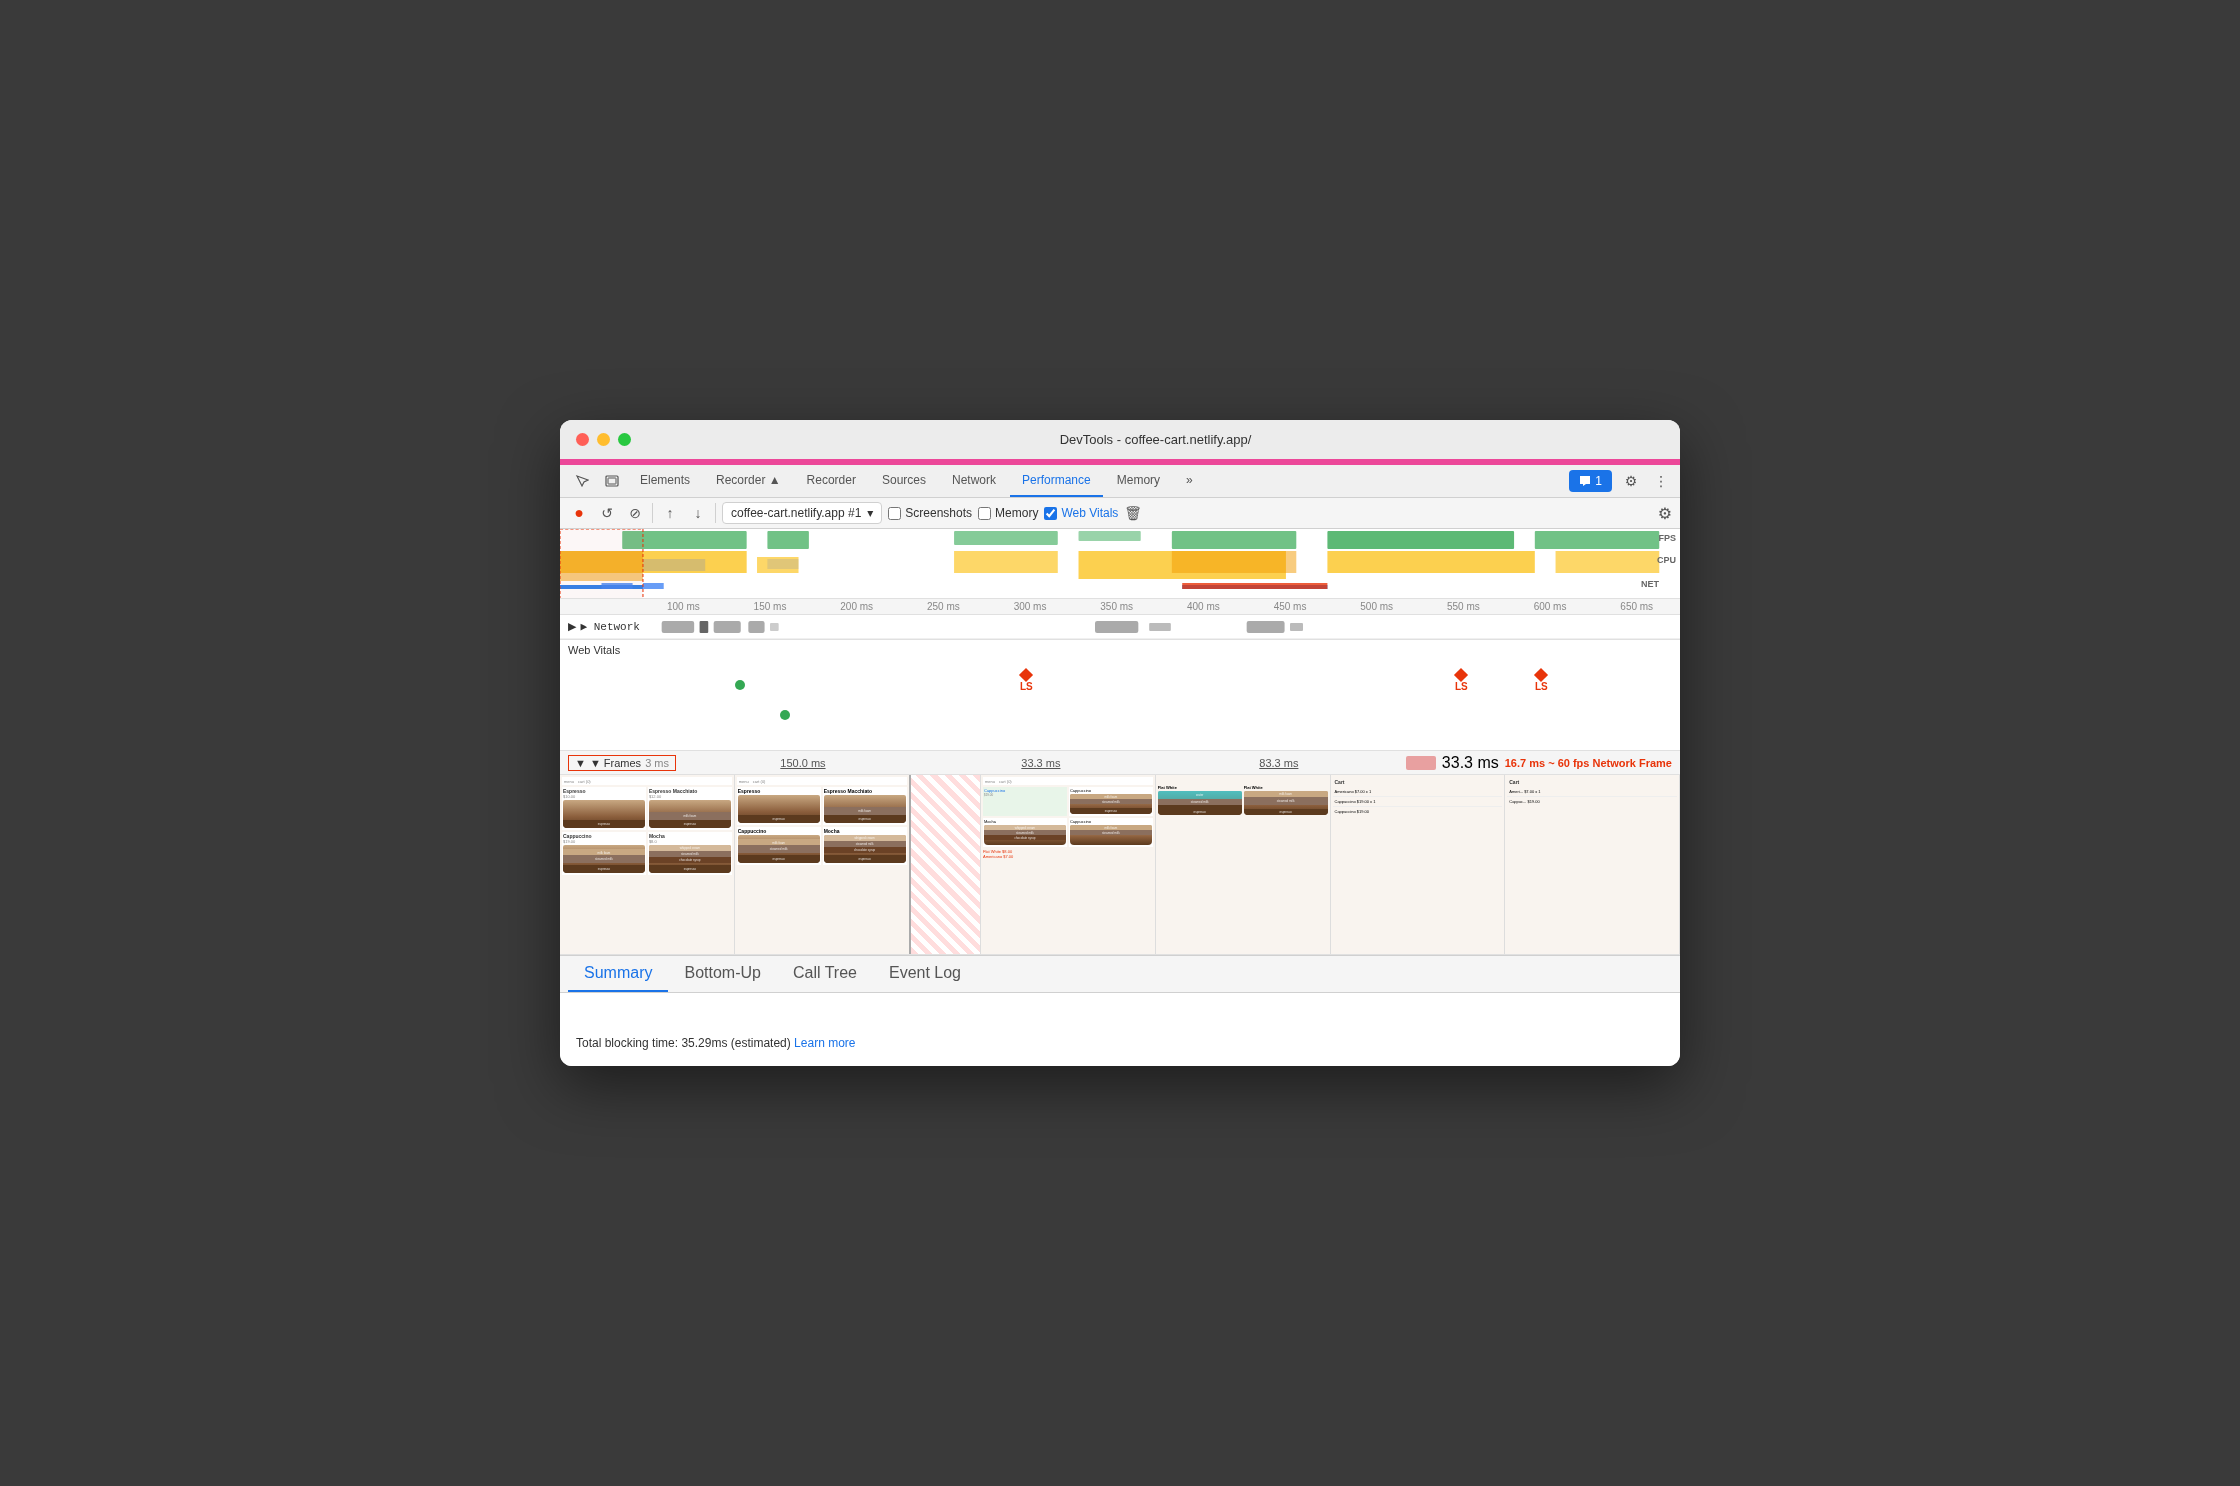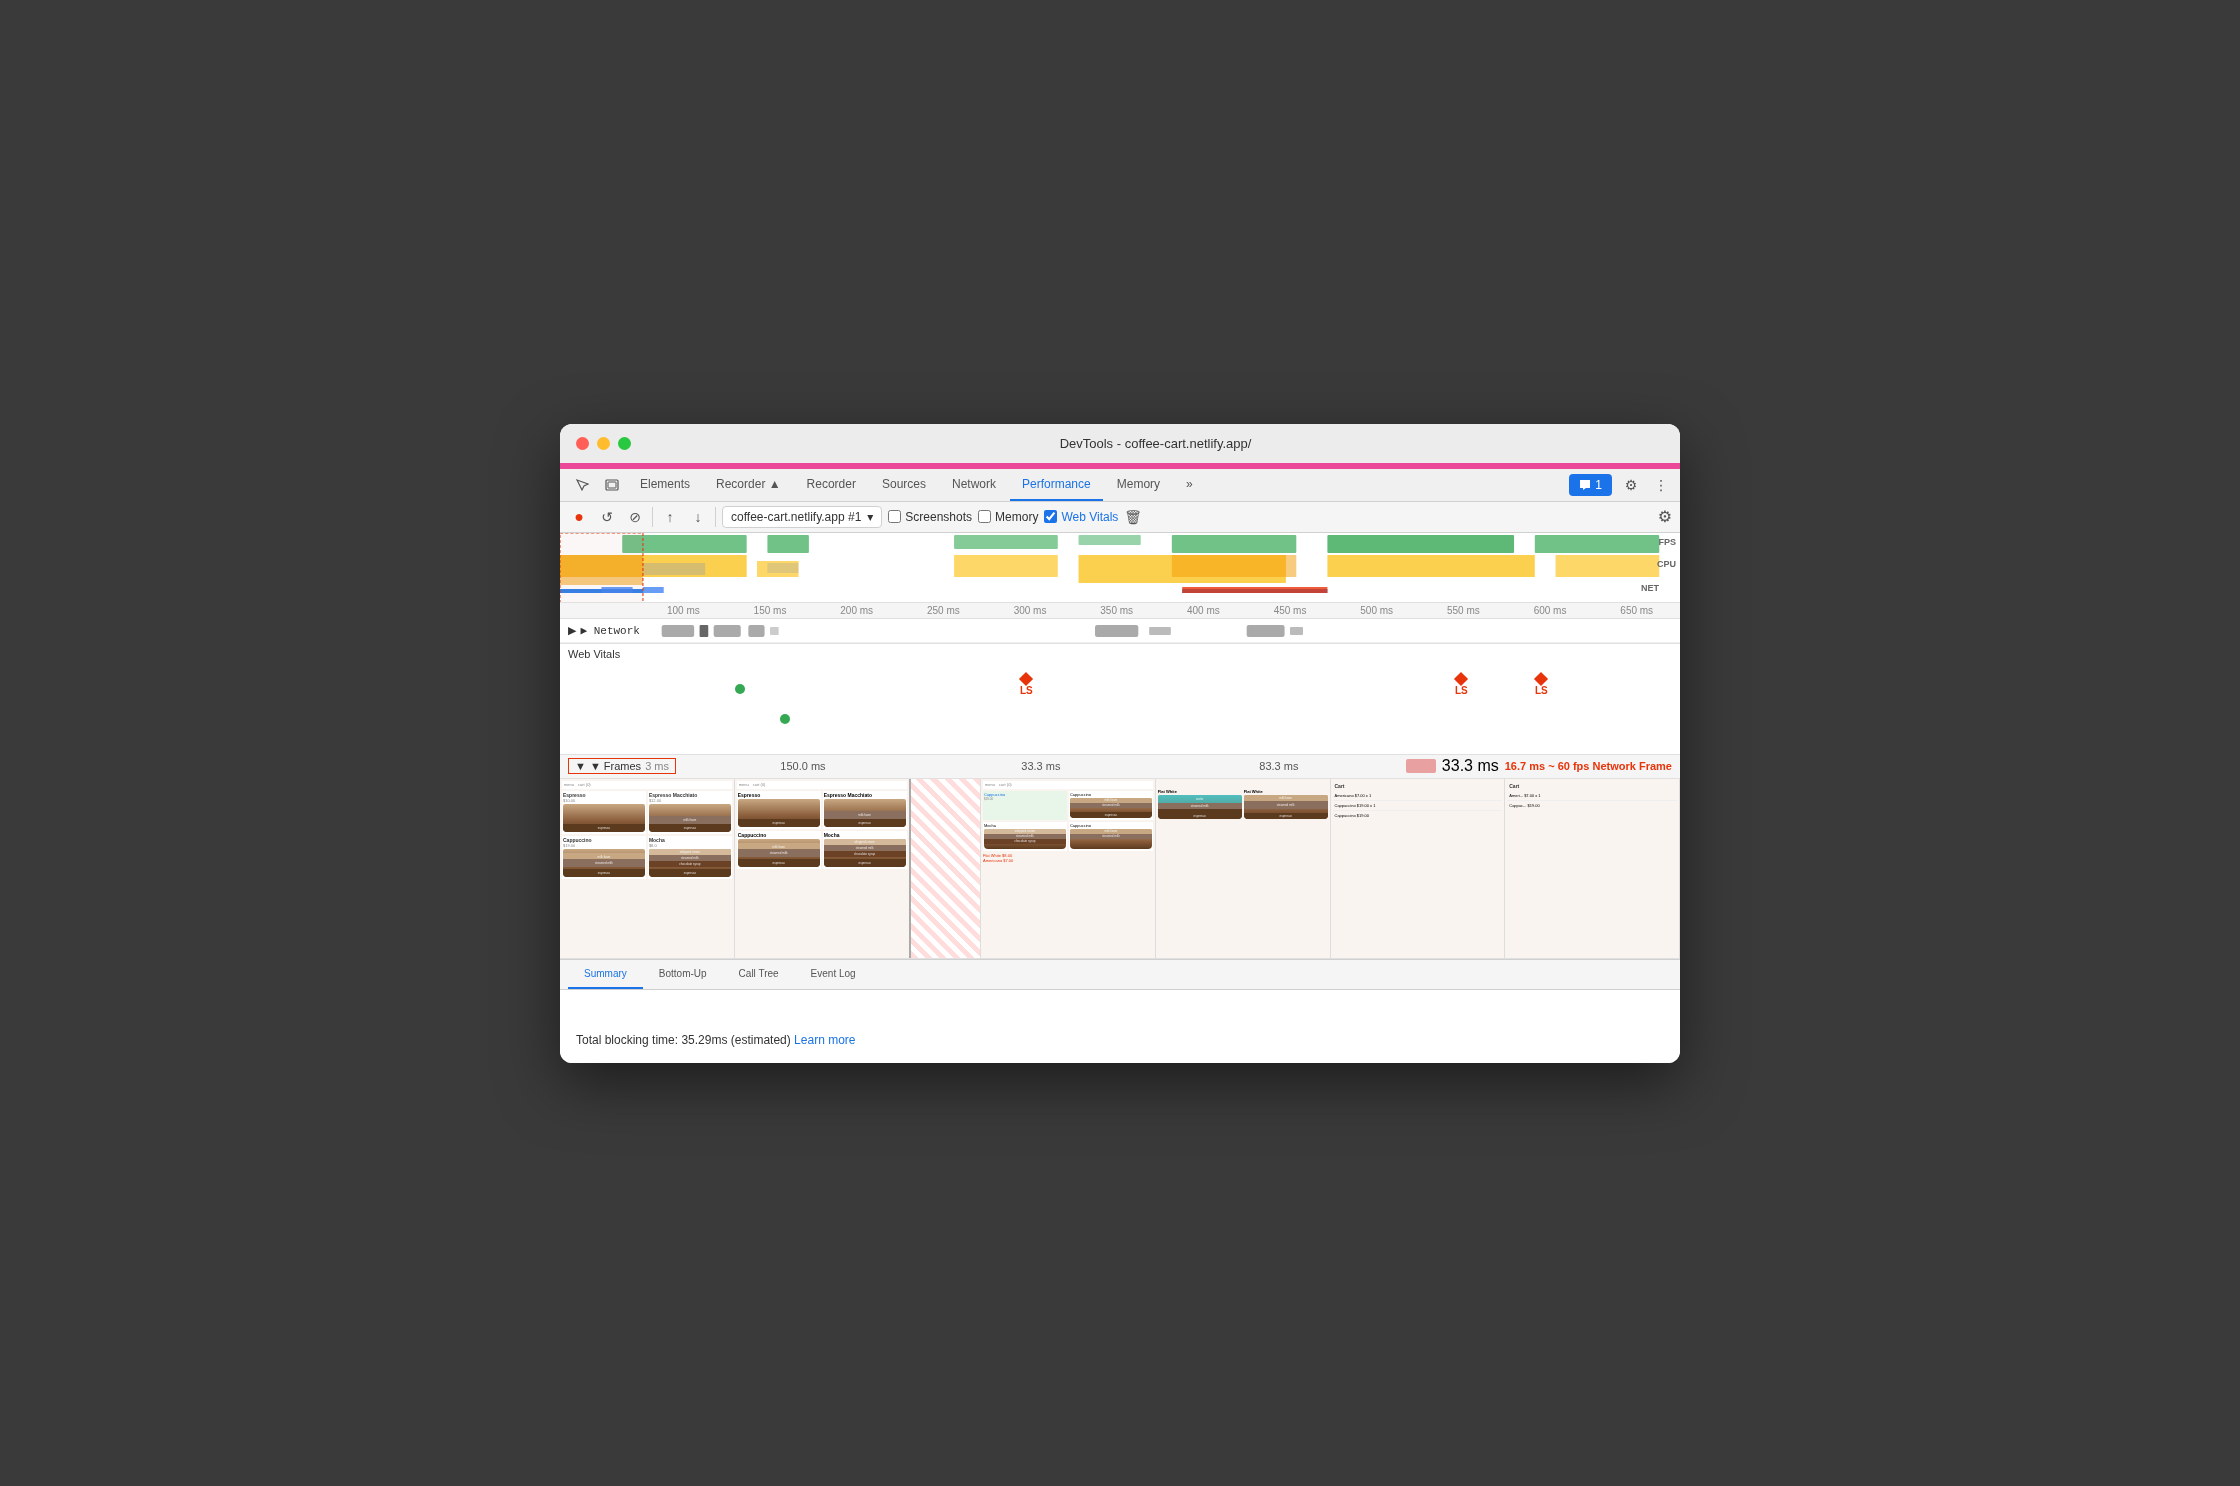--- a/index.html
+++ b/index.html
@@ -322,20 +322,21 @@
       align-items: center;
       gap: 4px;
     }
     .frame-time-labels {
       flex: 1;
       display: flex;
       align-items: center;
       font-size: 11px;
       color: #555;
       padding: 0 8px;
+      text-decoration: underline;
     }
     .frame-time-label {
       flex: 1;
       text-align: center;
     }
     .dropped-frame-text {
       color: #e8340a;
       font-size: 11px;
       font-weight: bold;
       white-space: nowrap;
@@ -419,21 +420,21 @@
     .bottom-tabs {
       background: #f5f5f5;
       border-top: 1px solid #d0d0d0;
       border-bottom: 1px solid #d0d0d0;
       display: flex;
       align-items: center;
       padding: 0 8px;
     }
     .bottom-tab {
       padding: 8px 16px;
-      font-size: 10px;
+      font-size: 16px;
       color: #555;
       cursor: pointer;
       border-bottom: 2px solid transparent;
     }
     .bottom-tab.active {
       color: #1a73e8;
       border-bottom: 2px solid #1a73e8;
     }
     
     .summary-panel {

